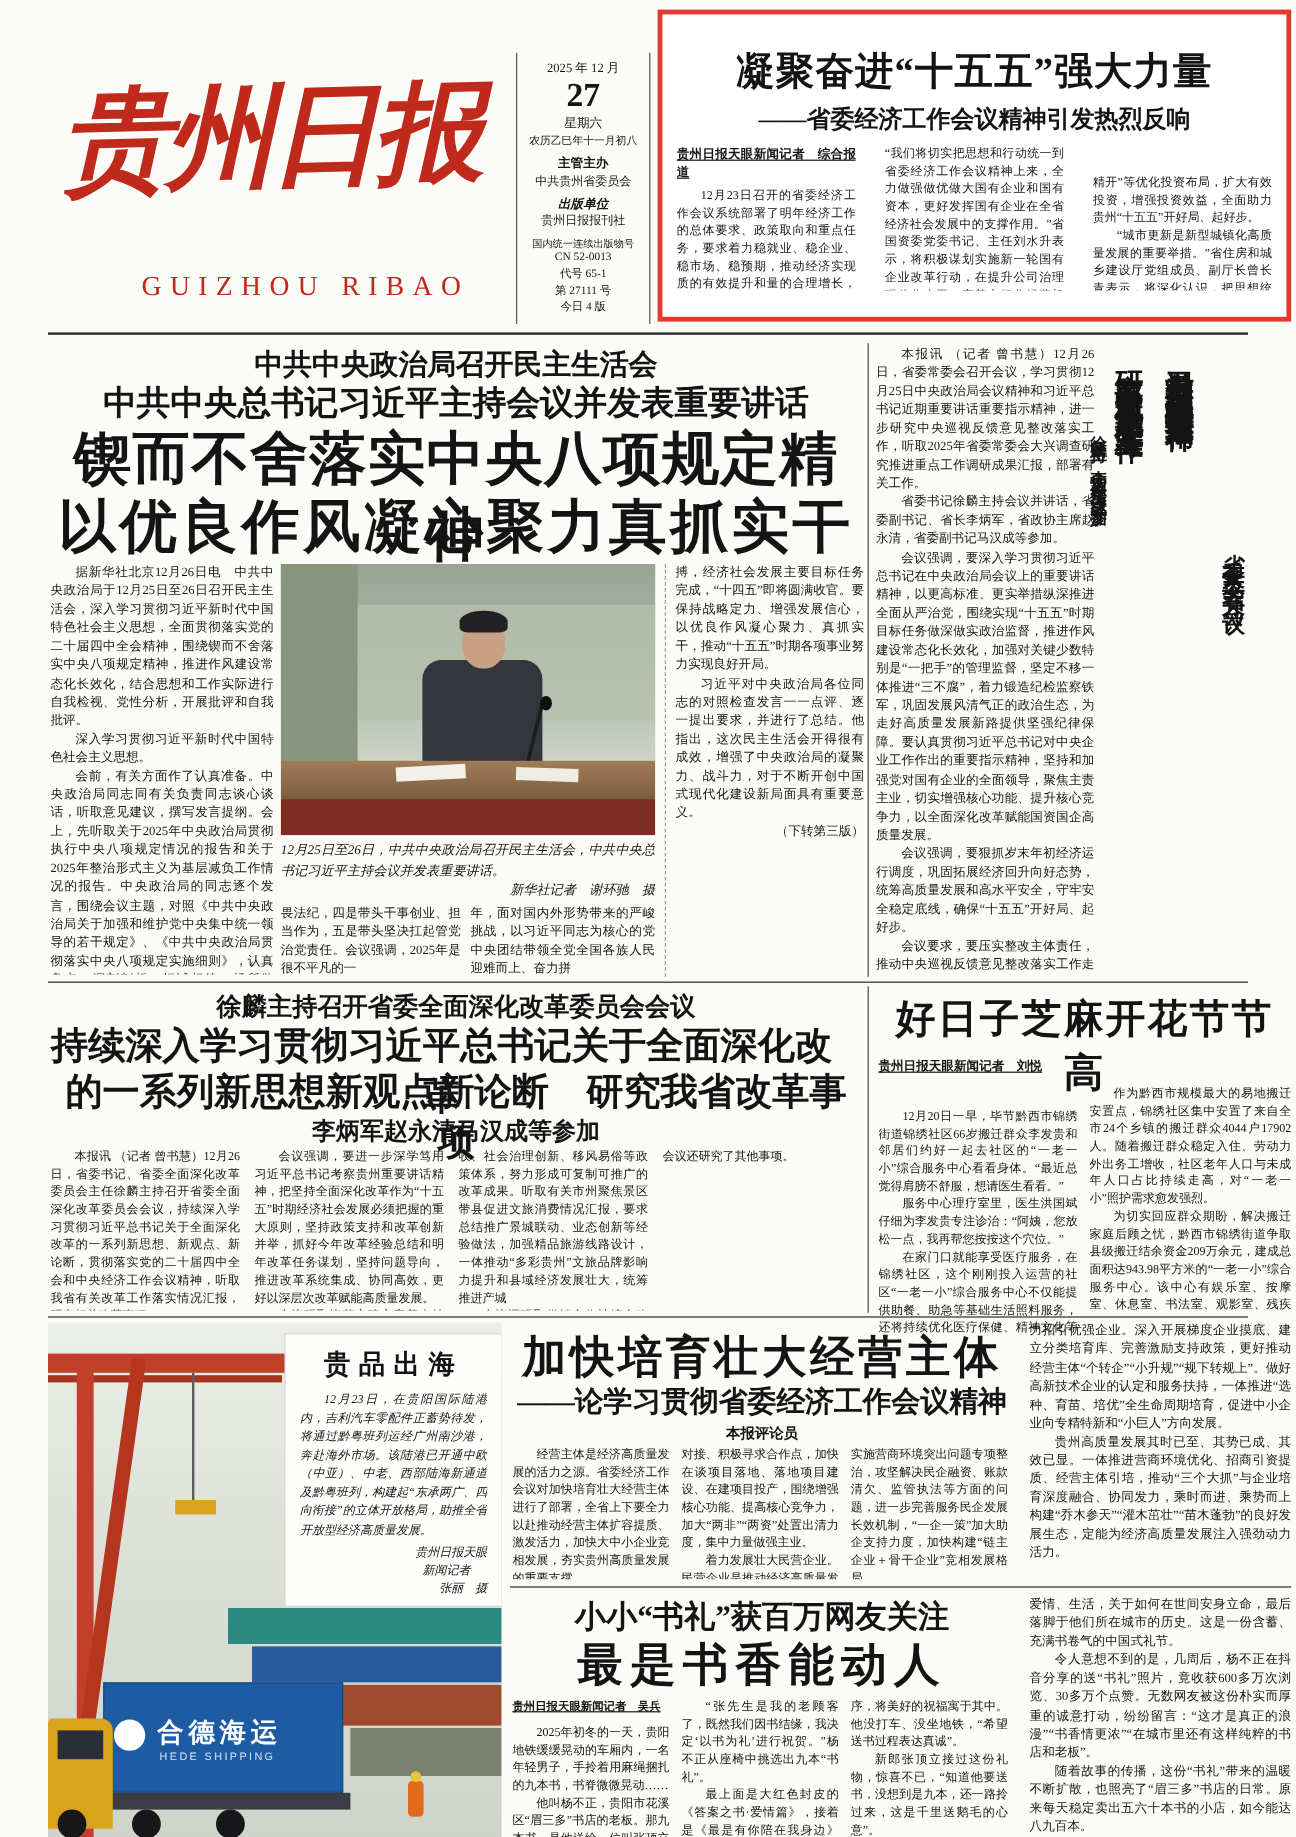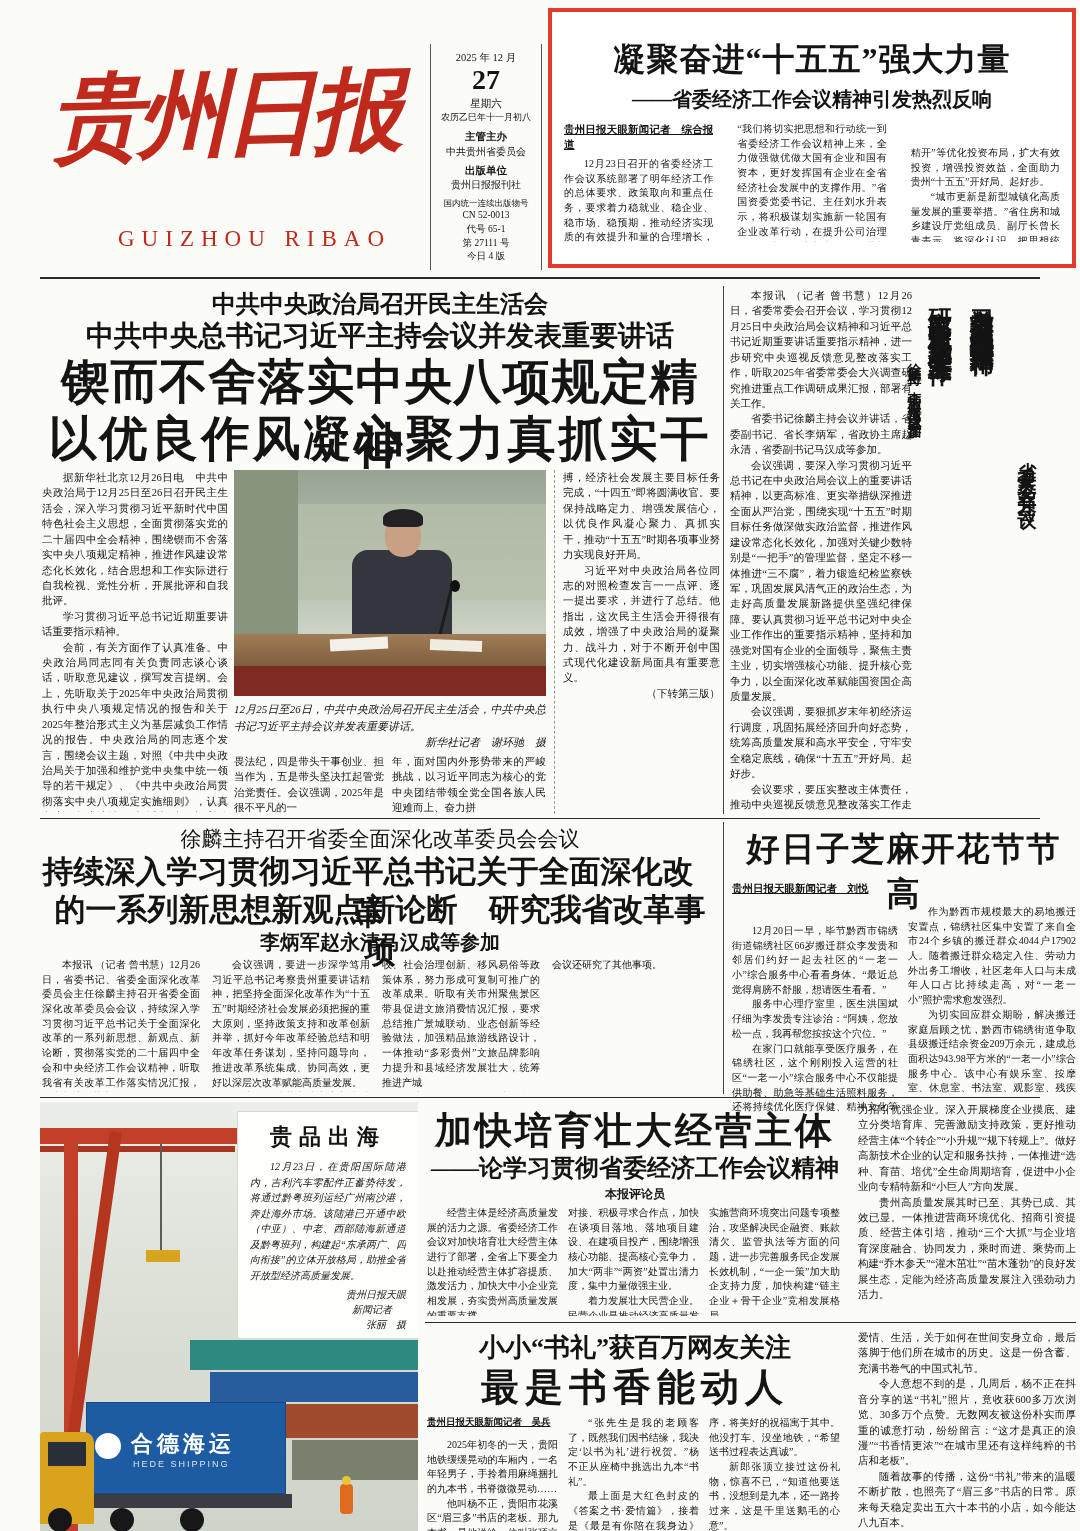--- a/index.html
+++ b/index.html
@@ -26,21 +26,21 @@
 <div class="abs red" style="left:50px;top:52px;width:380px;font-size:92px;font-weight:900;font-style:italic;letter-spacing:-5px;transform:rotate(-1.5deg);font-family:'Liberation Serif','DejaVu Serif',serif;">贵州日报</div>
 <div class="abs red" style="left:118px;top:226px;font-size:23px;font-weight:400;letter-spacing:7px;">GUIZHOU RIBAO</div>
 
 <div class="abs datebox ctr" style="left:430px;top:44px;width:112px;height:226px;border-left:1px solid #555;border-right:1px solid #555;padding-top:6px;font-size:10.5px;">
   <div>2025 年 12 月</div>
   <div style="font-size:28px;font-weight:900;line-height:1.1;">27</div>
   <div>星期六</div>
   <div style="font-size:9px;">农历乙巳年十一月初八</div>
   <div style="font-weight:700;margin-top:5px;">主管主办</div>
   <div style="font-size:10px;">中共贵州省委员会</div>
-  <div style="font-weight:700;margin-top:4px;">出版单位</div>
+  <div style="font-weight:700;margin-top:4px;font-style:italic;">出版单位</div>
   <div style="font-size:10px;">贵州日报报刊社</div>
   <div style="font-size:8.5px;margin-top:4px;">国内统一连续出版物号</div>
   <div style="font-size:9.5px;text-align:center;">CN 52-0013</div>
   <div style="font-size:9.5px;">代号 65-1</div>
   <div style="font-size:9.5px;">第 27111 号</div>
   <div style="font-size:9.5px;">今日 4 版</div>
 </div>
 
 <div class="abs" style="left:548px;top:8px;width:528px;height:260px;border:4px solid #e23b2e;background:#fff;padding:6px 12px;">
   <div class="ctr serifblk" style="font-size:32px;letter-spacing:1px;margin-top:20px;">凝聚奋进“十五五”强大力量</div>
@@ -64,21 +64,21 @@
 
 <div class="abs hr" style="left:40px;top:277px;width:1000px;height:2px;"></div>
 
 <div class="abs ctr" style="left:40px;top:288px;width:680px;font-size:24px;font-weight:700;">中共中央政治局召开民主生活会</div>
 <div class="abs ctr serifblk" style="left:40px;top:317px;width:680px;font-size:28px;font-family:'Liberation Sans','DejaVu Sans',sans-serif;">中共中央总书记习近平主持会议并发表重要讲话</div>
 <div class="abs ctr sansblk" style="left:40px;top:350px;width:680px;font-size:48px;letter-spacing:1px;">锲而不舍落实中央八项规定精神</div>
 <div class="abs ctr sansblk" style="left:40px;top:407px;width:680px;font-size:48px;letter-spacing:3px;">以优良作风凝心聚力真抓实干</div>
 
 <div class="abs col" style="left:42px;top:470px;width:186px;height:342px;">
     <p>据新华社北京12月26日电　中共中央政治局于12月25日至26日召开民主生活会，深入学习贯彻习近平新时代中国特色社会主义思想，全面贯彻落实党的二十届四中全会精神，围绕锲而不舍落实中央八项规定精神，推进作风建设常态化长效化，结合思想和工作实际进行自我检视、党性分析，开展批评和自我批评。</p>
-    <p>学习贯彻习近平总书记近期重要讲话重要指示精神。</p>
+    <p>深入学习贯彻习近平新时代中国特色社会主义思想。</p>
     <p>会前，有关方面作了认真准备。中央政治局同志同有关负责同志谈心谈话，听取意见建议，撰写发言提纲。会上，先听取关于2025年中央政治局贯彻执行中央八项规定情况的报告和关于2025年整治形式主义为基层减负工作情况的报告。中央政治局的同志逐个发言，围绕会议主题，对照《中共中央政治局关于加强和维护党中央集中统一领导的若干规定》、《中共中央政治局贯彻落实中央八项规定实施细则》，认真盘点、深刻剖析，坦诚相待、畅所欲言，气氛严肃活泼，收到预期效果。</p>
   </div>
 
 <div class="abs" style="left:234px;top:470px;width:312px;height:226px;overflow:hidden;background:linear-gradient(#97a494,#bcc5b5 55%,#ccd3c6 72%);">
   <div class="abs" style="left:0;top:0;width:64px;height:165px;background:#87957f;"></div>
   <div class="abs" style="left:64px;top:34px;width:248px;height:96px;background:#b7c1ac;opacity:.7;"></div>
   <div class="abs" style="left:118px;top:80px;width:100px;height:90px;background:#33363c;border-radius:16px 16px 0 0;"></div>
   <div class="abs" style="left:151px;top:45px;width:36px;height:42px;background:#c8a184;border-radius:46%;"></div>
   <div class="abs" style="left:149px;top:39px;width:40px;height:18px;background:#212126;border-radius:50% 50% 20% 20%;"></div>
   <div class="abs" style="left:210px;top:118px;width:3px;height:48px;background:#1c1c1c;transform:rotate(14deg);"></div>
@@ -119,21 +119,21 @@
     <p>会议要求，要压实整改主体责任，推动中央巡视反馈意见整改落实工作走深走实，以整改实效检验担当作为，在推动高水平开放高质量发展中展现新作为。</p>
   </div>
 
 <div class="abs vtext" style="left:905px;top:352px;height:440px;font-size:14px;font-weight:600;letter-spacing:3px;">徐麟主持　李炳军赵永清马汉成等参加</div>
 <div class="abs vtext serifblk" style="left:924px;top:290px;height:520px;font-size:24px;letter-spacing:3px;">研究部署中央巡视反馈意见整改落实等工作</div>
 <div class="abs vtext serifblk" style="left:966px;top:290px;height:520px;font-size:24px;letter-spacing:2px;">学习贯彻习近平总书记近期重要讲话重要指示精神</div>
 <div class="abs vtext" style="left:1014px;top:446px;height:300px;font-size:19px;font-weight:600;letter-spacing:6px;">省委常委会召开会议</div>
 
 <div class="abs hr" style="left:40px;top:818px;width:1000px;height:1px;"></div>
 
-<div class="abs ctr" style="left:40px;top:825px;width:680px;font-size:21px;font-weight:400;text-align:center;">徐麟主持召开省委全面深化改革委员会会议</div>
+<div class="abs ctr" style="left:40px;top:825px;width:680px;font-size:21px;font-weight:700;text-align:center;">徐麟主持召开省委全面深化改革委员会会议</div>
 <div class="abs ctr serifblk" style="left:28px;top:851px;width:680px;font-size:31px;">持续深入学习贯彻习近平总书记关于全面深化改革</div>
 <div class="abs ctr serifblk" style="left:40px;top:889px;width:680px;font-size:31px;">的一系列新思想新观点新论断　研究我省改革事项</div>
 <div class="abs ctr" style="left:40px;top:929px;width:680px;font-size:20px;font-weight:600;">李炳军赵永清马汉成等参加</div>
 
 <div class="abs col" style="left:42px;top:958px;width:158px;height:134px;font-size:10px;">
     <p>本报讯 （记者 曾书慧）12月26日，省委书记、省委全面深化改革委员会主任徐麟主持召开省委全面深化改革委员会会议，持续深入学习贯彻习近平总书记关于全面深化改革的一系列新思想、新观点、新论断，贯彻落实党的二十届四中全会和中央经济工作会议精神，听取我省有关改革工作落实情况汇报，研究相关改革事项。</p>
   </div>
 <div class="abs col" style="left:212px;top:958px;width:158px;height:134px;font-size:10px;">
     <p>会议强调，要进一步深学笃用习近平总书记考察贵州重要讲话精神，把坚持全面深化改革作为“十五五”时期经济社会发展必须把握的重大原则，坚持政策支持和改革创新并举，抓好今年改革经验总结和明年改革任务谋划，坚持问题导向，推进改革系统集成、协同高效，更好以深层次改革赋能高质量发展。</p>
     <p>会议听取毕节市建立完善支持保障机制解决外出务工人员后顾之忧试点工作推进情况汇报，强调要健全“一老一小”关怀帮助、就业稳岗增</p>

